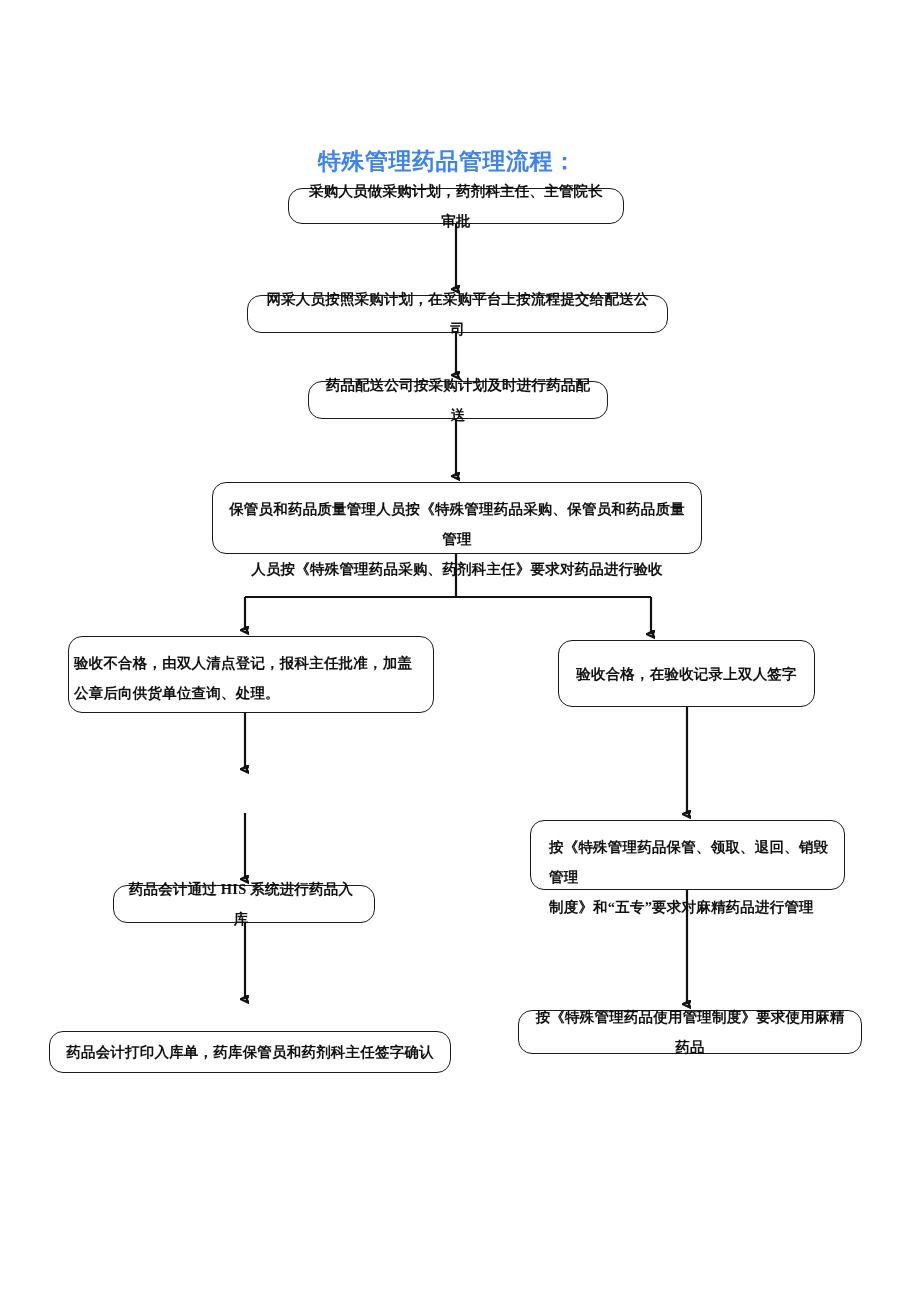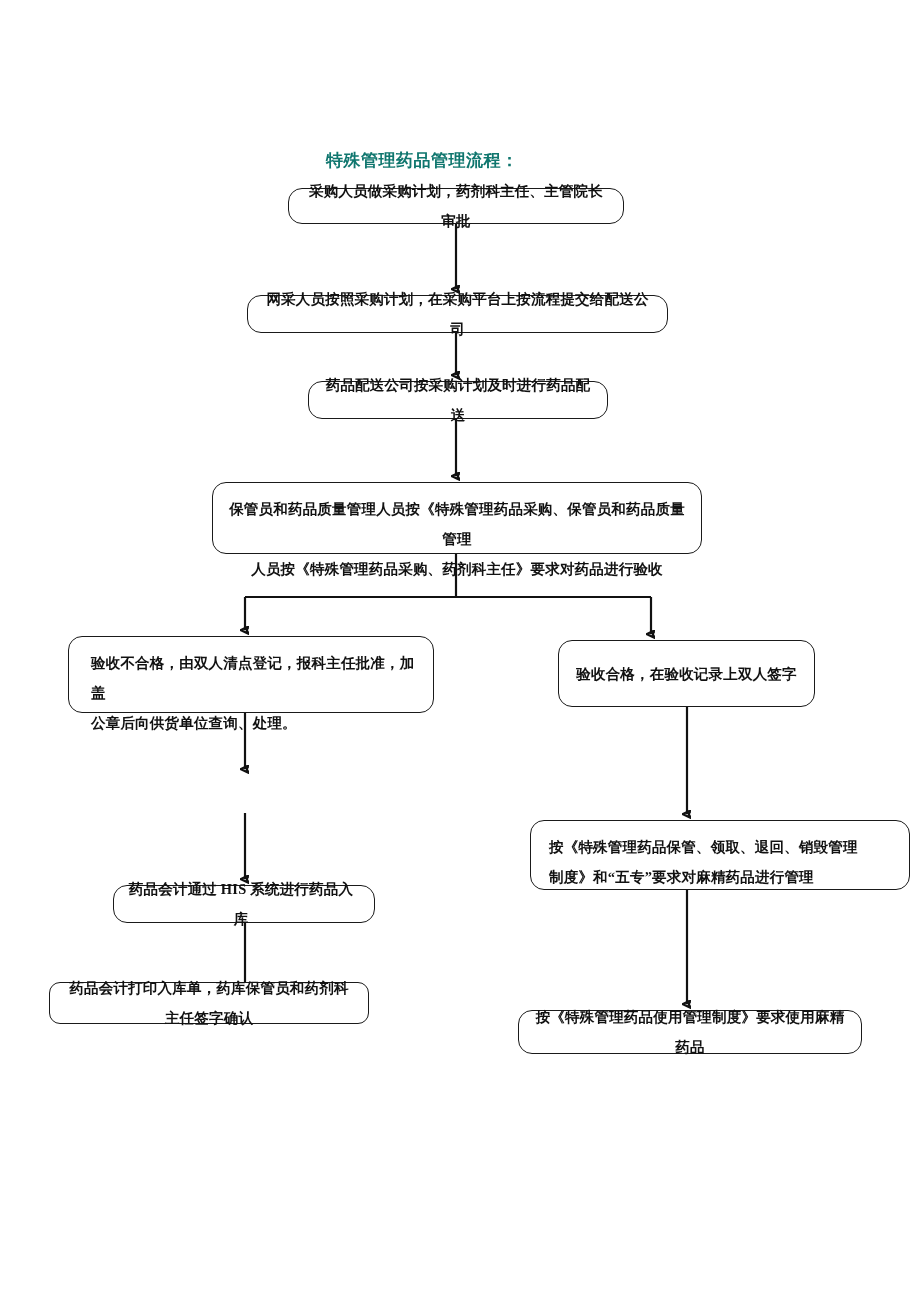--- a/index.html
+++ b/index.html
@@ -13,28 +13,28 @@
   }
   #page {
     position: relative;
     width: 920px;
     height: 1301px;
     background: #ffffff;
     overflow: hidden;
   }
   #flow-title {
     position: absolute;
-    left: 326px;
+    left: 318px;
     top: 148px;
     width: 420px;
     font-family: "Liberation Sans", "DejaVu Sans", sans-serif;
     font-weight: bold;
-    font-size: 17px;
+    font-size: 23px;
     line-height: 26px;
-    color: #0f766e;
+    color: #3b82f6;
     letter-spacing: 0.5px;
     white-space: nowrap;
   }
   .node {
     position: absolute;
     box-sizing: border-box;
     border: 1.6px solid #1a1a1a;
     border-radius: 14px;
     background: #ffffff;
     display: flex;
@@ -117,41 +117,41 @@
     <span class="node-text">药品配送公司按采购计划及时进行药品配送</span>
   </div>
 
   <div class="node two-line" style="left:212px; top:482px; width:490px; height:72px;">
     <div style="width:100%;">
       <span class="node-text">保管员和药品质量管理人员按《特殊管理药品采购、保管员和药品质量管理</span>
       <span class="node-text">人员按《特殊管理药品采购、药剂科主任》要求对药品进行验收</span>
     </div>
   </div>
 
-  <div class="node two-line" style="left:68px; top:636px; width:366px; height:77px; text-align:left; padding-left:22px;">
+  <div class="node two-line" style="left:68px; top:636px; width:366px; height:77px; text-align:left; padding-left:5px;">
     <div style="width:100%;">
       <span class="node-text">验收不合格，由双人清点登记，报科主任批准，加盖</span>
       <span class="node-text">公章后向供货单位查询、处理。</span>
     </div>
   </div>
 
 
   <div class="node" style="left:113px; top:885px; width:262px; height:38px;padding-left:8px;">
     <span class="node-text">药品会计通过 HIS 系统进行药品入库</span>
   </div>
 
-  <div class="node" style="left:49px; top:982px; width:320px; height:42px;border-radius:11px;">
+  <div class="node" style="left:49px; top:1031px; width:402px; height:42px;">
     <span class="node-text">药品会计打印入库单，药库保管员和药剂科主任签字确认</span>
   </div>
 
   <div class="node" style="left:558px; top:640px; width:257px; height:67px;">
     <span class="node-text">验收合格，在验收记录上双人签字</span>
   </div>
 
-  <div class="node two-line" style="left:530px; top:820px; width:380px; height:70px; padding-left:18px; text-align:left;">
+  <div class="node two-line" style="left:530px; top:820px; width:315px; height:70px; padding-left:18px; text-align:left;">
     <div style="width:100%;">
       <span class="node-text">按《特殊管理药品保管、领取、退回、销毁管理</span>
       <span class="node-text">制度》和“五专”要求对麻精药品进行管理</span>
     </div>
   </div>
 
   <div class="node" style="left:518px; top:1010px; width:344px; height:44px;font-family:Liberation Serif, serif;">
     <span class="node-text">按《特殊管理药品使用管理制度》要求使用麻精药品</span>
   </div>
 

